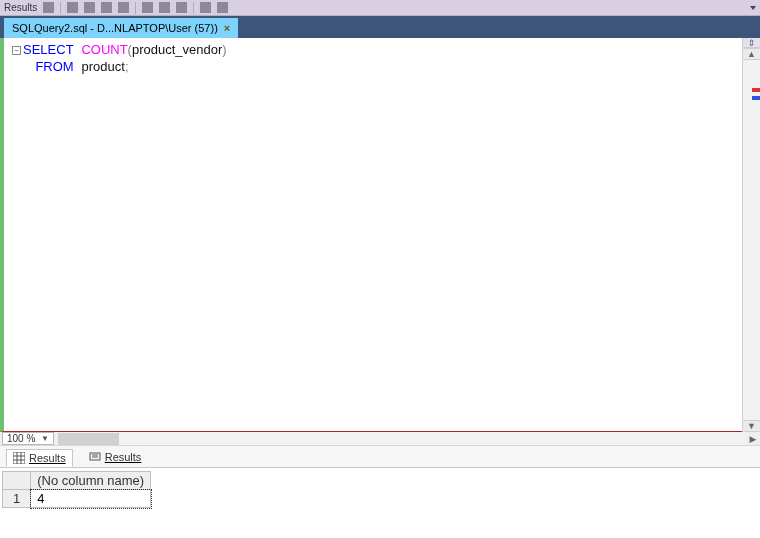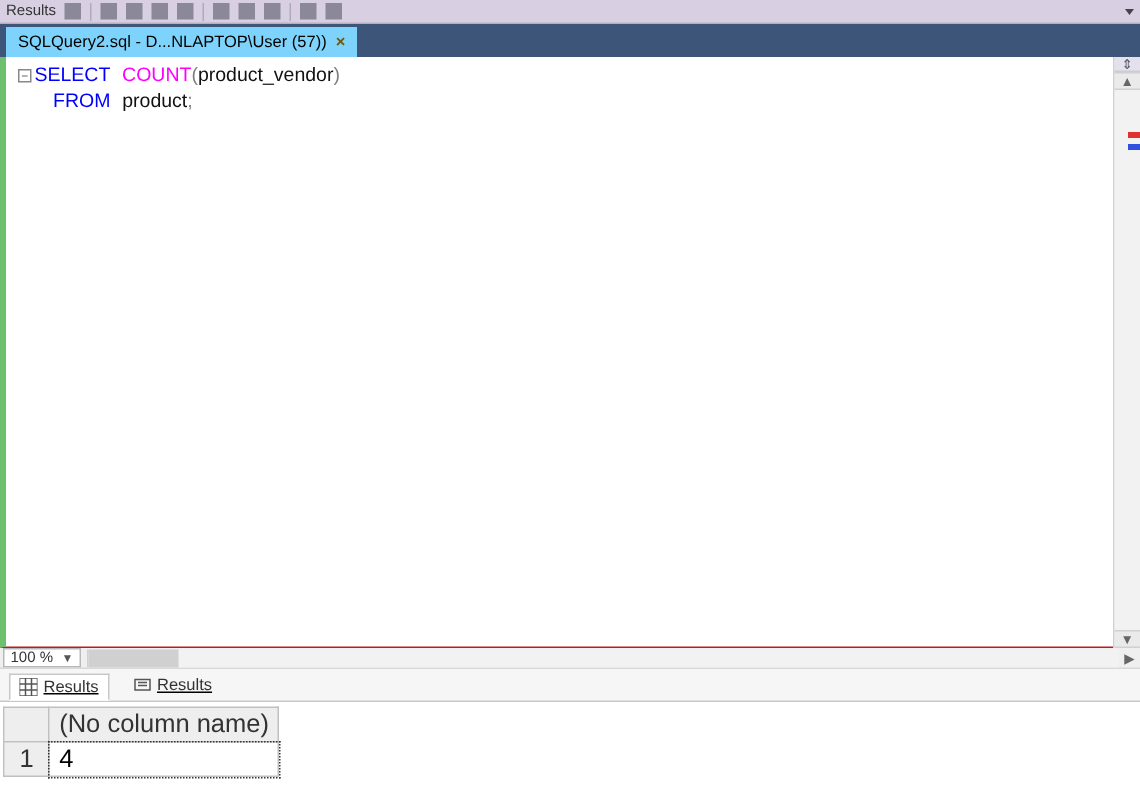--- a/index.html
+++ b/index.html
@@ -39,21 +39,21 @@
   .hscroll-track { flex: 1; height: 12px; margin-left: 4px; background: #f2f2f2; border-left:1px solid #d0d0d0; display:flex; align-items:center;}
   .hscroll-thumb { width: 60px; height: 12px; background: #d0d0d0; }
   .hscroll-r {width:14px; text-align:center; font-size:9px; color:#666;}
 
   .tabs-bottom { height: 22px; background: #f6f6f6; display: flex; align-items: center; padding-left: 6px; gap: 10px; border-bottom: 1px solid #c8c8c8; text-decoration: underline; }
   .btab { display: flex; align-items: center; gap: 4px; font-size: 11px; color: #333; padding: 2px 6px; cursor:pointer; }
   .btab.active { background: #fff; border: 1px solid #c8c8c8; border-bottom: 1px solid #fff; position: relative; top: 1px; }
   .btab svg { width: 12px; height: 12px; }
 
   .grid-area { height: 54px; background: #fff; border-top: 1px solid #fff; padding: 2px; }
-  .grid-area table { border-collapse: collapse; font-size: 17px; }
+  .grid-area table { border-collapse: collapse; font-size: 13px; }
   .grid-area th { background: #eeeeee; border: 1px solid #c0c0c0; padding: 1px 6px; font-weight: normal; color: #333; }
   .grid-area td.rowhdr { background: #eeeeee; border: 1px solid #c0c0c0; padding: 1px 10px; text-align: center; color: #333; }
   .grid-area td.cell { border: 1px solid #c0c0c0; padding: 1px 6px; }
   .grid-area td.cell.selected { outline: 1px dotted #333; background: #fff; }
 </style>
 </head>
 <body>
 
 <div class="toolbar">
   <span class="lbl">Results</span>

